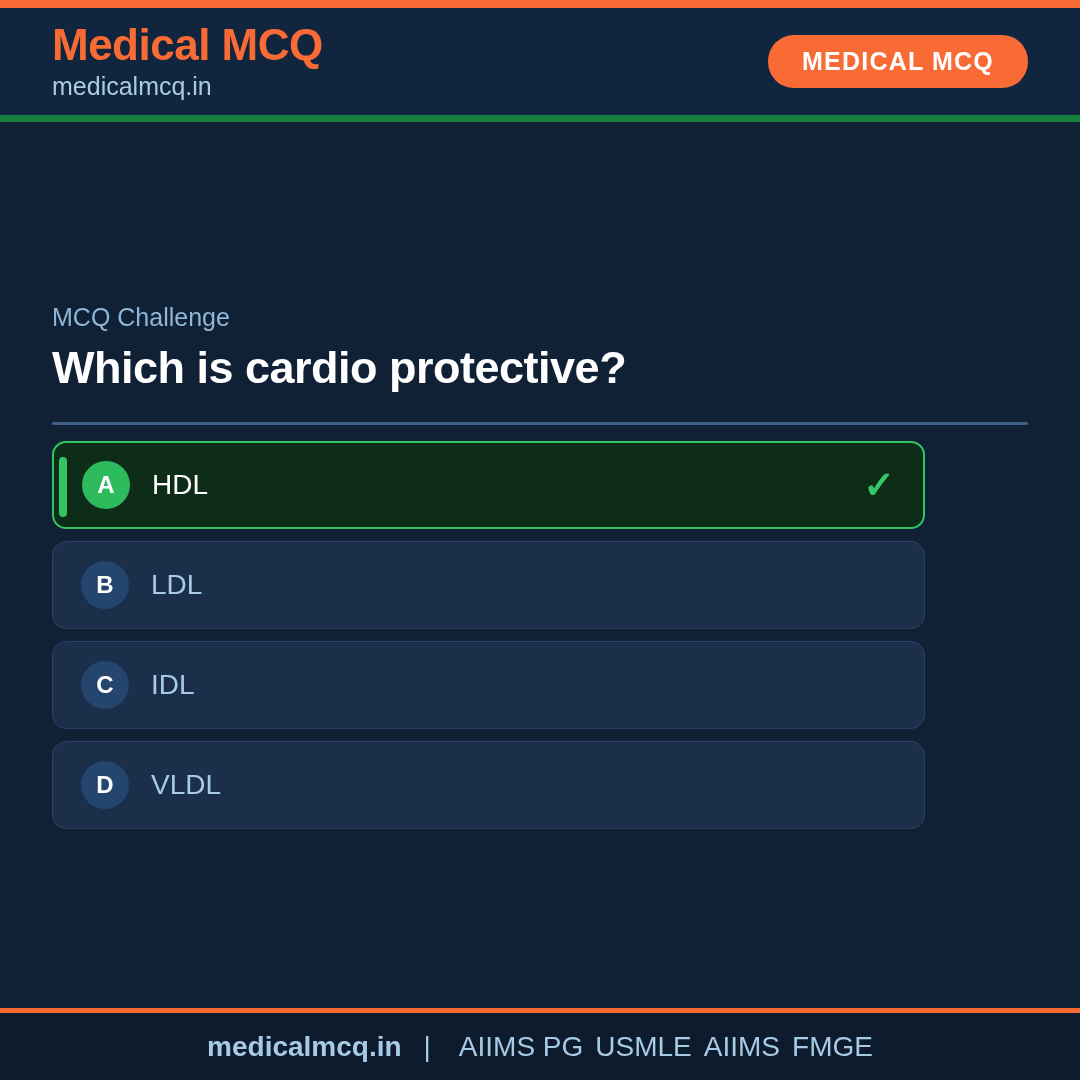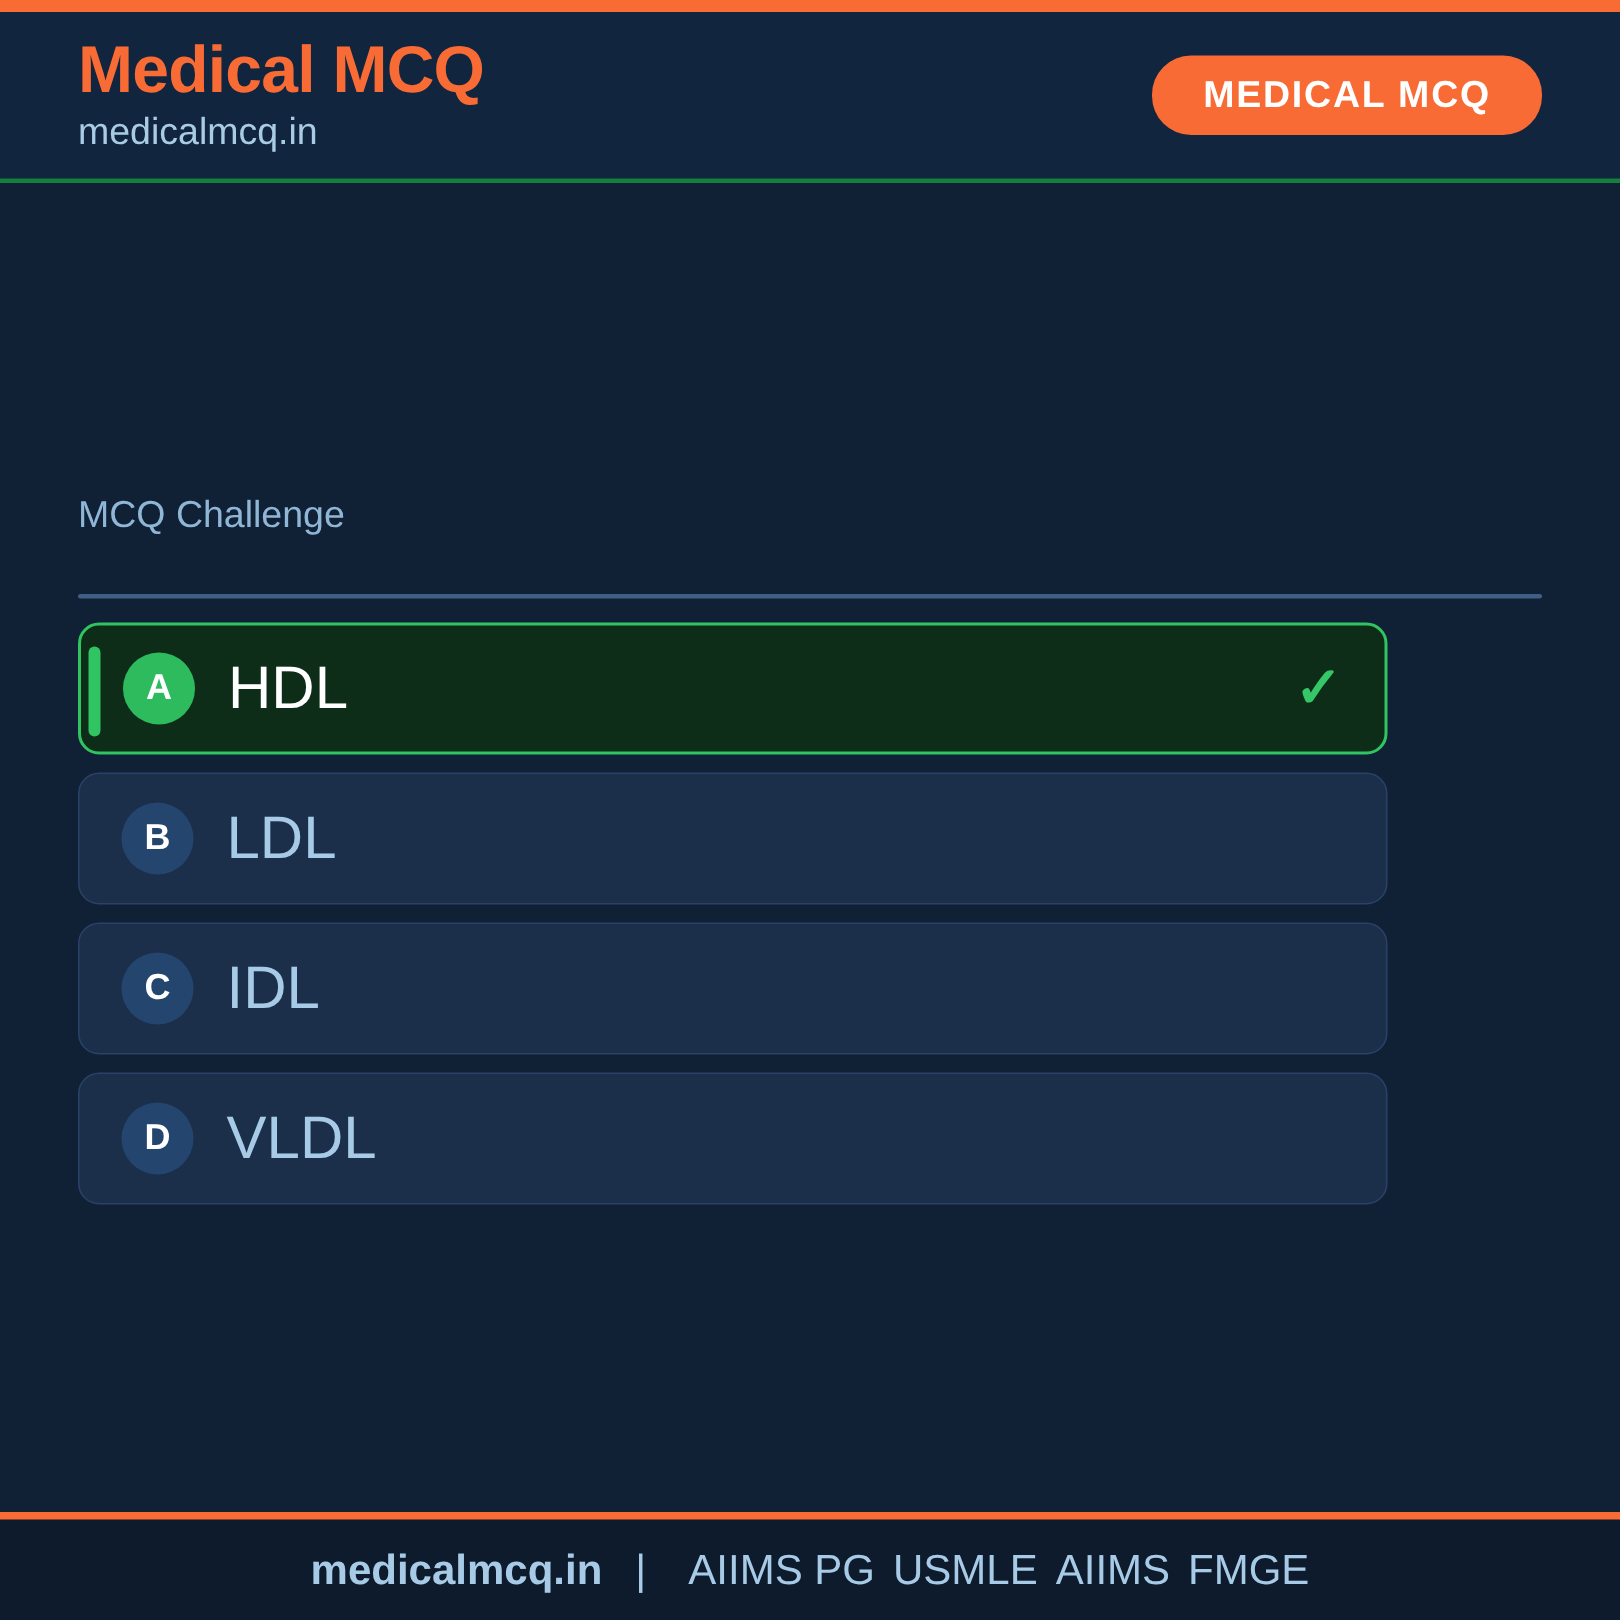--- a/index.html
+++ b/index.html
@@ -25,21 +25,21 @@
     background: #f86b35;
   }
 
   
   .header {
     position: absolute;
     top: 8px; left: 0;
     width: 1080px;
     height: 114px;
     background: #11253f;
-    border-bottom: 3px solid #15803d;
+    border-bottom: 7px solid #15803d;
     padding: 0 52px;
     display: flex;
     align-items: center;
     justify-content: space-between;
   }
 
   .brand-block { display: flex; flex-direction: column; justify-content: center; }
 
   .brand-title {
     font-size: 44px;
@@ -144,21 +144,21 @@
     font-weight: bold;
     display: flex;
     align-items: center;
     justify-content: center;
     margin-right: 22px;
   }
 
   .option.correct .badge { background: #2ebb5e; }
 
   .option-text {
-    font-size: 40px;
+    font-size: 28px;
     color: #a7cbe6;
     line-height: 1;
   }
 
   .option.correct .option-text { color: #ffffff; }
 
   .check-mark {
     margin-left: auto;
     color: #35c767;
     font-size: 38px;
@@ -202,20 +202,21 @@
   <div class="brand-block">
     <div class="brand-title">Medical MCQ</div>
     <div class="brand-sub">medicalmcq.in</div>
   </div>
   <div class="header-badge">MEDICAL MCQ</div>
 </div>
 
 <div class="content">
 
   <div class="eyebrow">MCQ Challenge</div>
+  <div class="question">Which is cardio protective?</div>
   <div class="divider"></div>
 
   <div class="options">
 
     <div class="option correct">
       <div class="accent-bar"></div>
       <div class="badge">A</div>
       <div class="option-text">HDL</div>
       <div class="check-mark">✓</div>
     </div>

